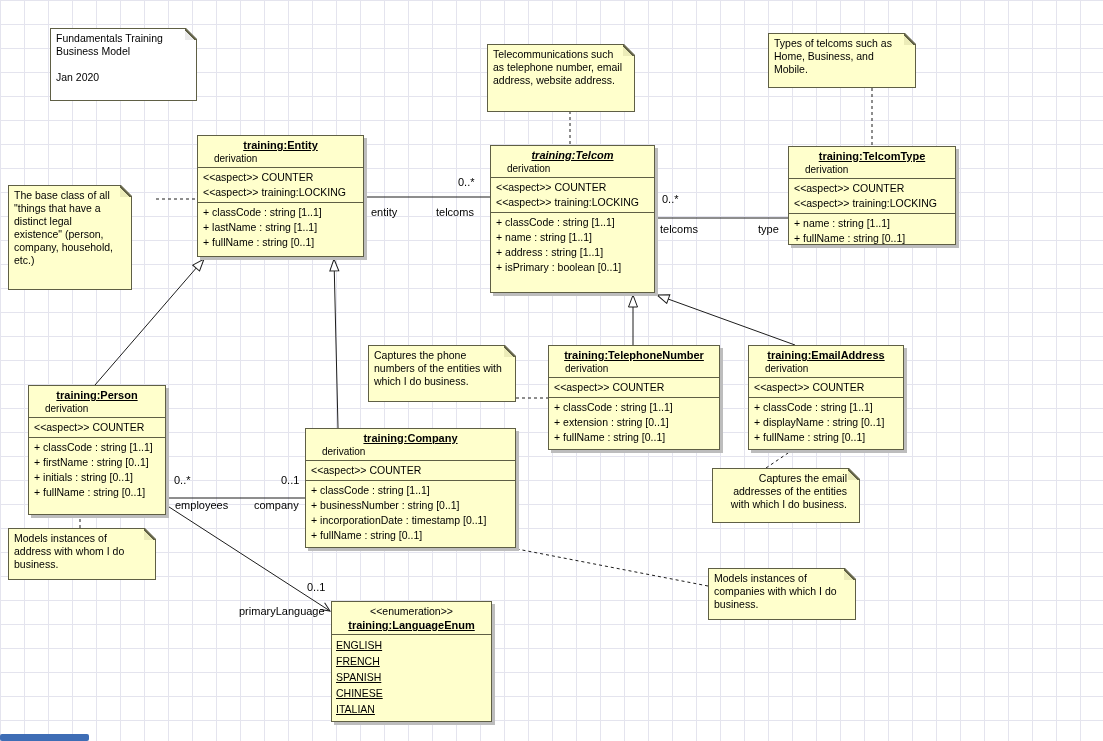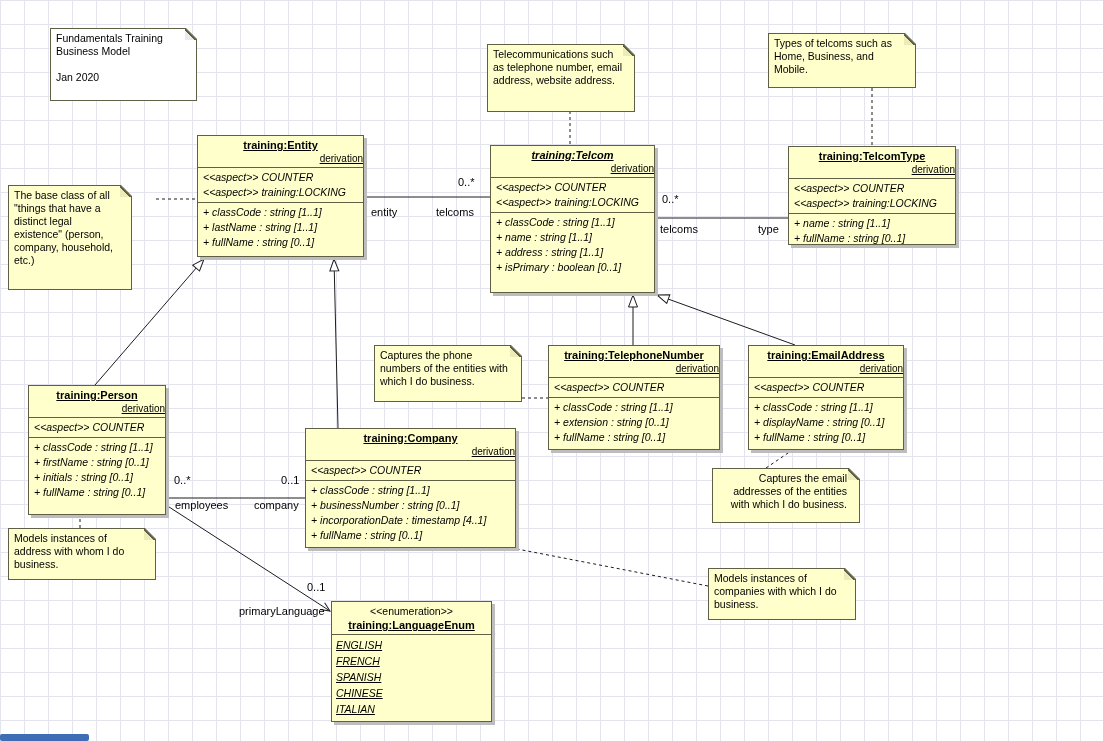--- a/index.html
+++ b/index.html
@@ -31,22 +31,22 @@
     box-shadow: 3px 3px 0 #bdbdbd;
     color: #000;
     overflow: hidden;
   }
   .cls-title {
     font-size: 11px; font-weight: bold; text-align: center;
     text-decoration: underline; padding: 2px 2px 0 2px; line-height: 14px;
     white-space: nowrap;
   }
   .uml-class.abstract .cls-title { font-style: italic; }
-  .cls-sub { font-size: 10px; text-align: right; padding: 0 0 2px 0; line-height: 13px; text-decoration: underline; }
-  .cls-sec { border-top: 1px solid #5f5f45; padding: 2px 0; font-style: italic; }
+  .cls-sub { font-size: 10px; text-align: left; padding: 0 0 2px 16px; line-height: 13px; }
+  .cls-sec { border-top: 1px solid #5f5f45; padding: 2px 0; }
   .cls-row {
     font-size: 10.5px; line-height: 15px;
     padding: 0 3px 0 5px; white-space: nowrap;
   }
 
   
   .enum-stereo { font-size: 10.5px; text-align: center; padding-top: 2px; line-height: 14px; }
   .enum-title {
     font-size: 11px; font-weight: bold; text-align: center;
     text-decoration: underline; padding-bottom: 2px; line-height: 14px;
@@ -142,21 +142,21 @@
     <div class="note-fold"></div>
     <div class="note-text">Types of telcoms such as Home, Business, and Mobile.</div>
   </div>
 
   <div class="note" style="left:8px;top:185px;width:124px;height:105px;">
     <div class="note-shape"></div>
     <div class="note-fold"></div>
     <div class="note-text">The base class of all "things that have a distinct legal existence" (person, company, household, etc.)</div>
   </div>
 
-  <div class="note" style="left:368px;top:345px;width:148px;height:57px;margin-left:6px;">
+  <div class="note" style="left:368px;top:345px;width:148px;height:57px;">
     <div class="note-shape"></div>
     <div class="note-fold"></div>
     <div class="note-text">Captures the phone numbers of the entities with which I do business.</div>
   </div>
 
   <div class="note" style="left:8px;top:528px;width:148px;height:52px;">
     <div class="note-shape"></div>
     <div class="note-fold"></div>
     <div class="note-text">Models instances of address with whom I do business.</div>
   </div>
@@ -257,21 +257,21 @@
 
   <div class="uml-class" style="left:305px;top:428px;width:211px;height:120px;">
     <div class="cls-title">training:Company</div>
     <div class="cls-sub">derivation</div>
     <div class="cls-sec">
       <div class="cls-row">&lt;&lt;aspect&gt;&gt; COUNTER</div>
     </div>
     <div class="cls-sec">
       <div class="cls-row">+ classCode : string [1..1]</div>
       <div class="cls-row">+ businessNumber : string [0..1]</div>
-      <div class="cls-row">+ incorporationDate : timestamp [4..1]</div>
+      <div class="cls-row">+ incorporationDate : timestamp [0..1]</div>
       <div class="cls-row">+ fullName : string [0..1]</div>
     </div>
   </div>
 
   <div class="uml-class" style="left:331px;top:601px;width:161px;height:121px;">
     <div class="enum-stereo">&lt;&lt;enumeration&gt;&gt;</div>
     <div class="enum-title">training:LanguageEnum</div>
     <div class="cls-sec">
       <div class="enum-row">ENGLISH</div>
       <div class="enum-row">FRENCH</div>

